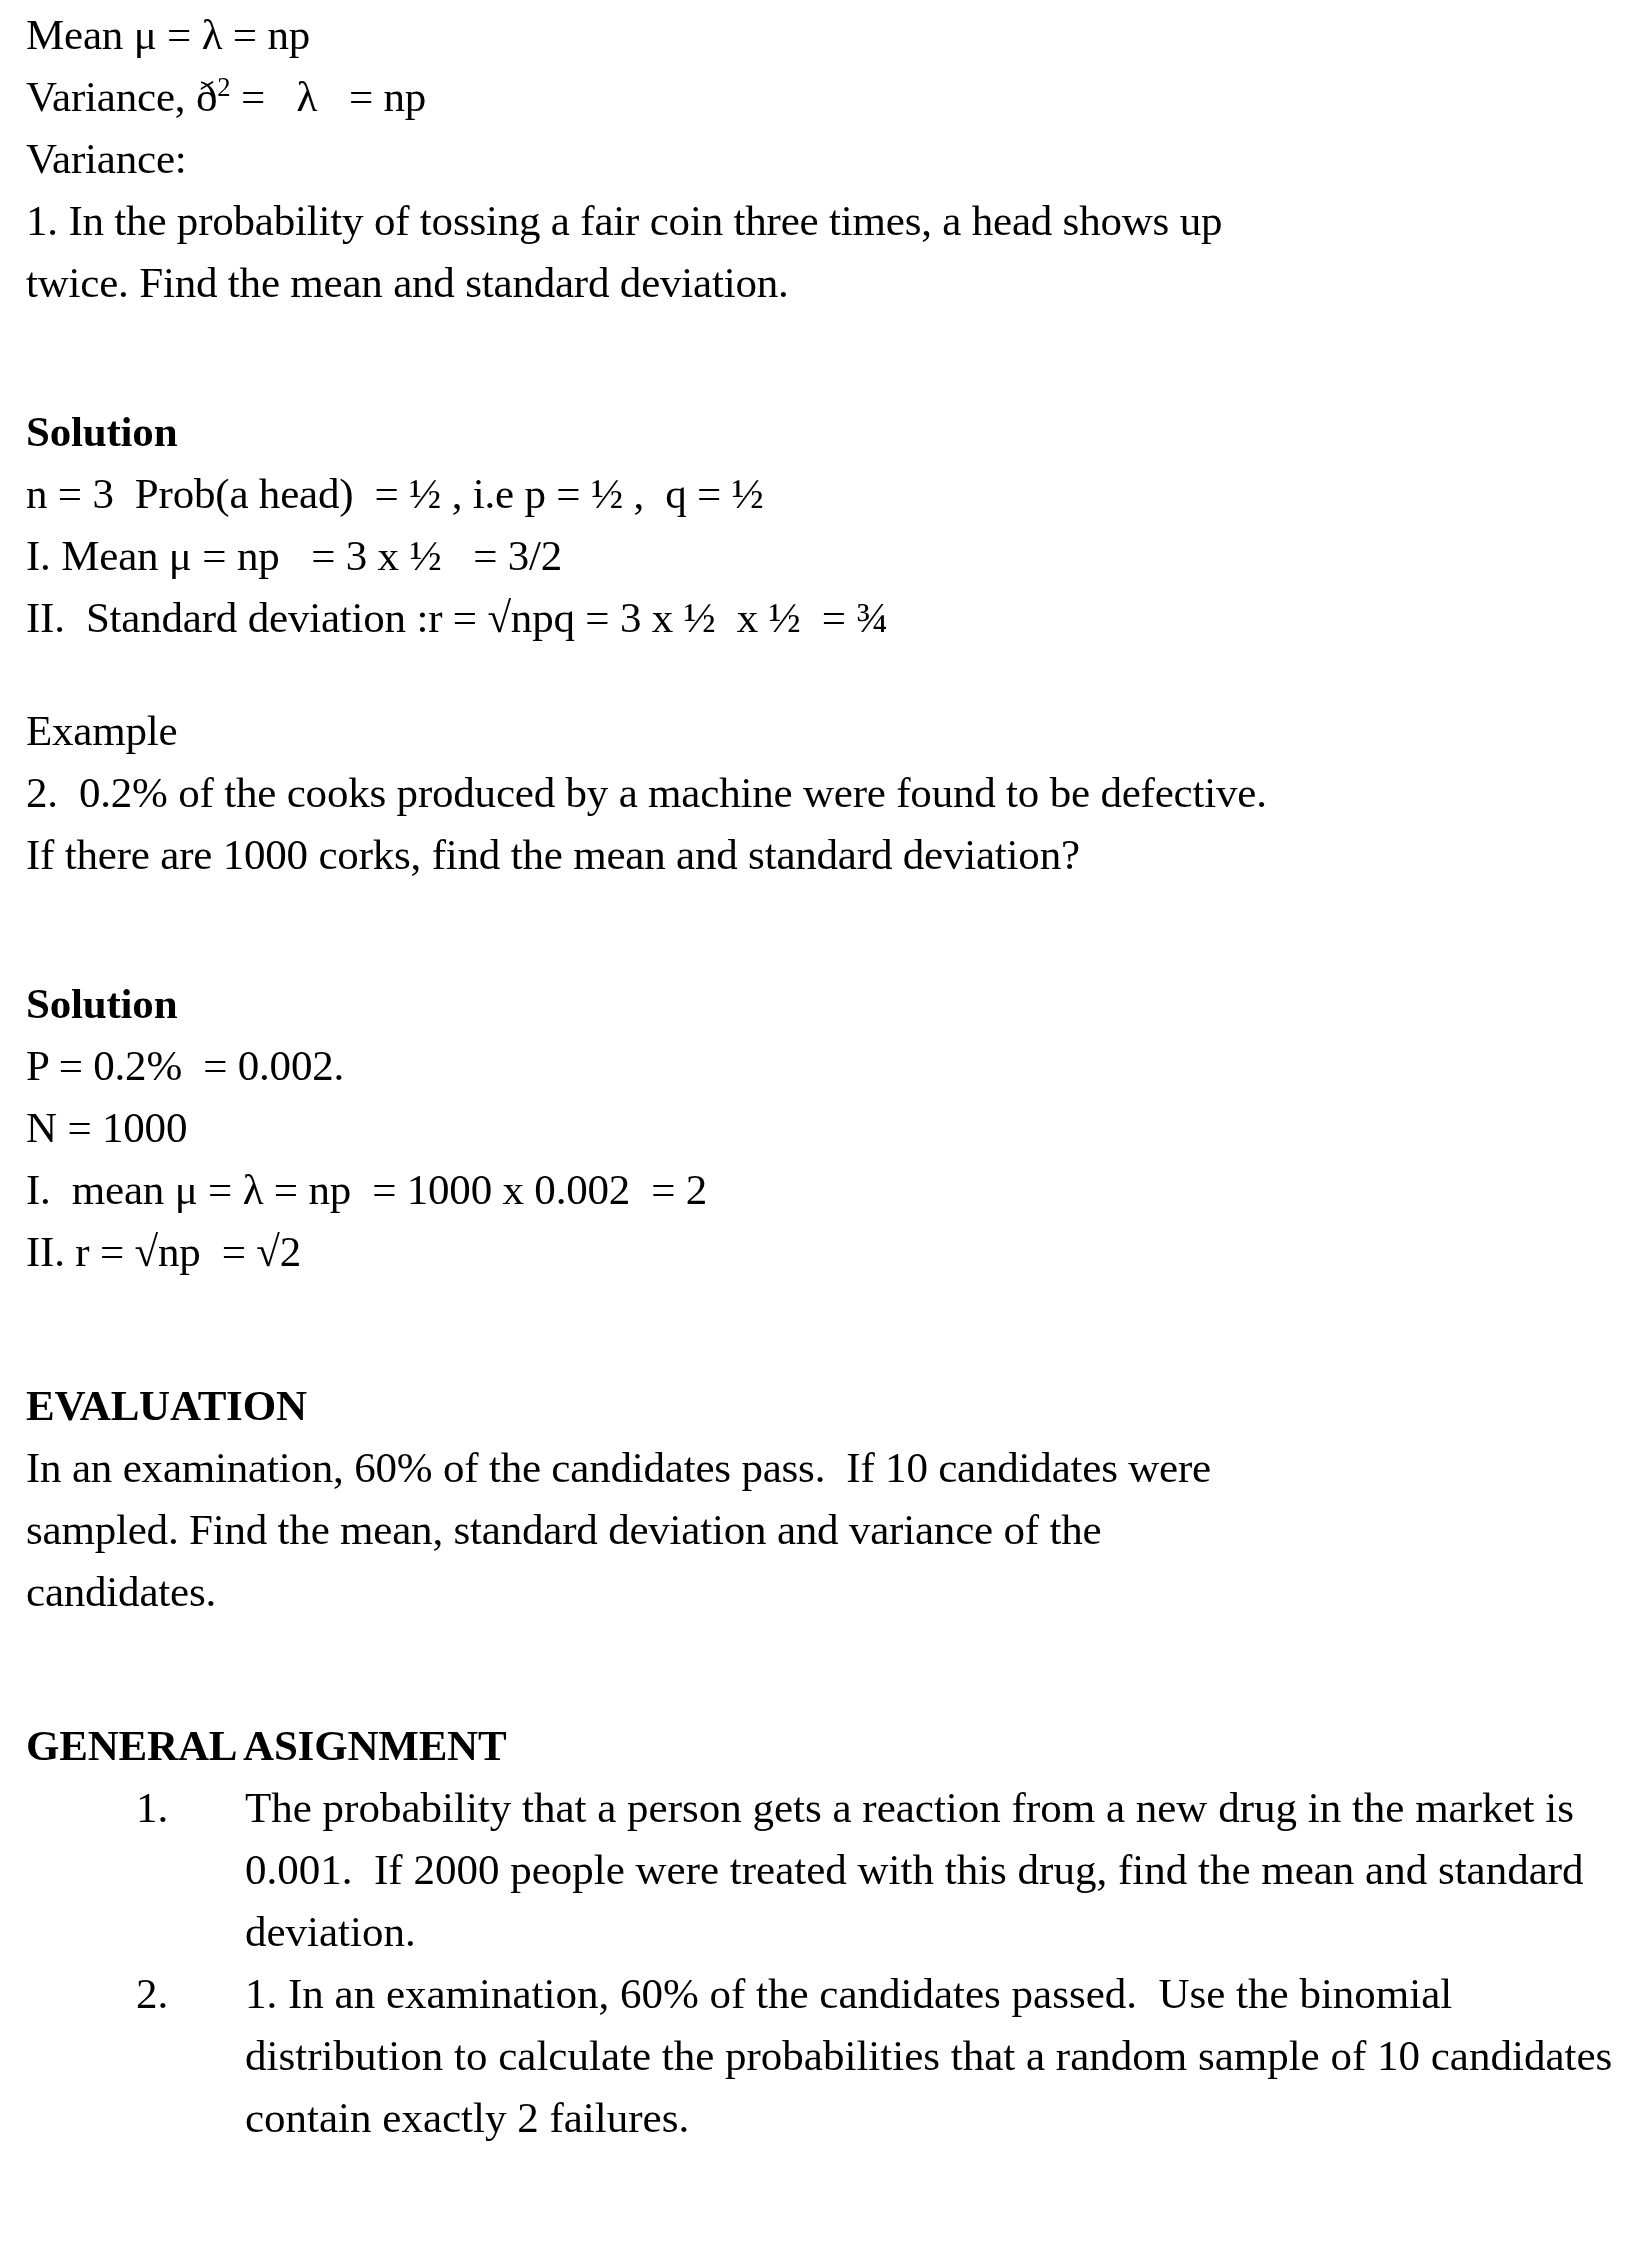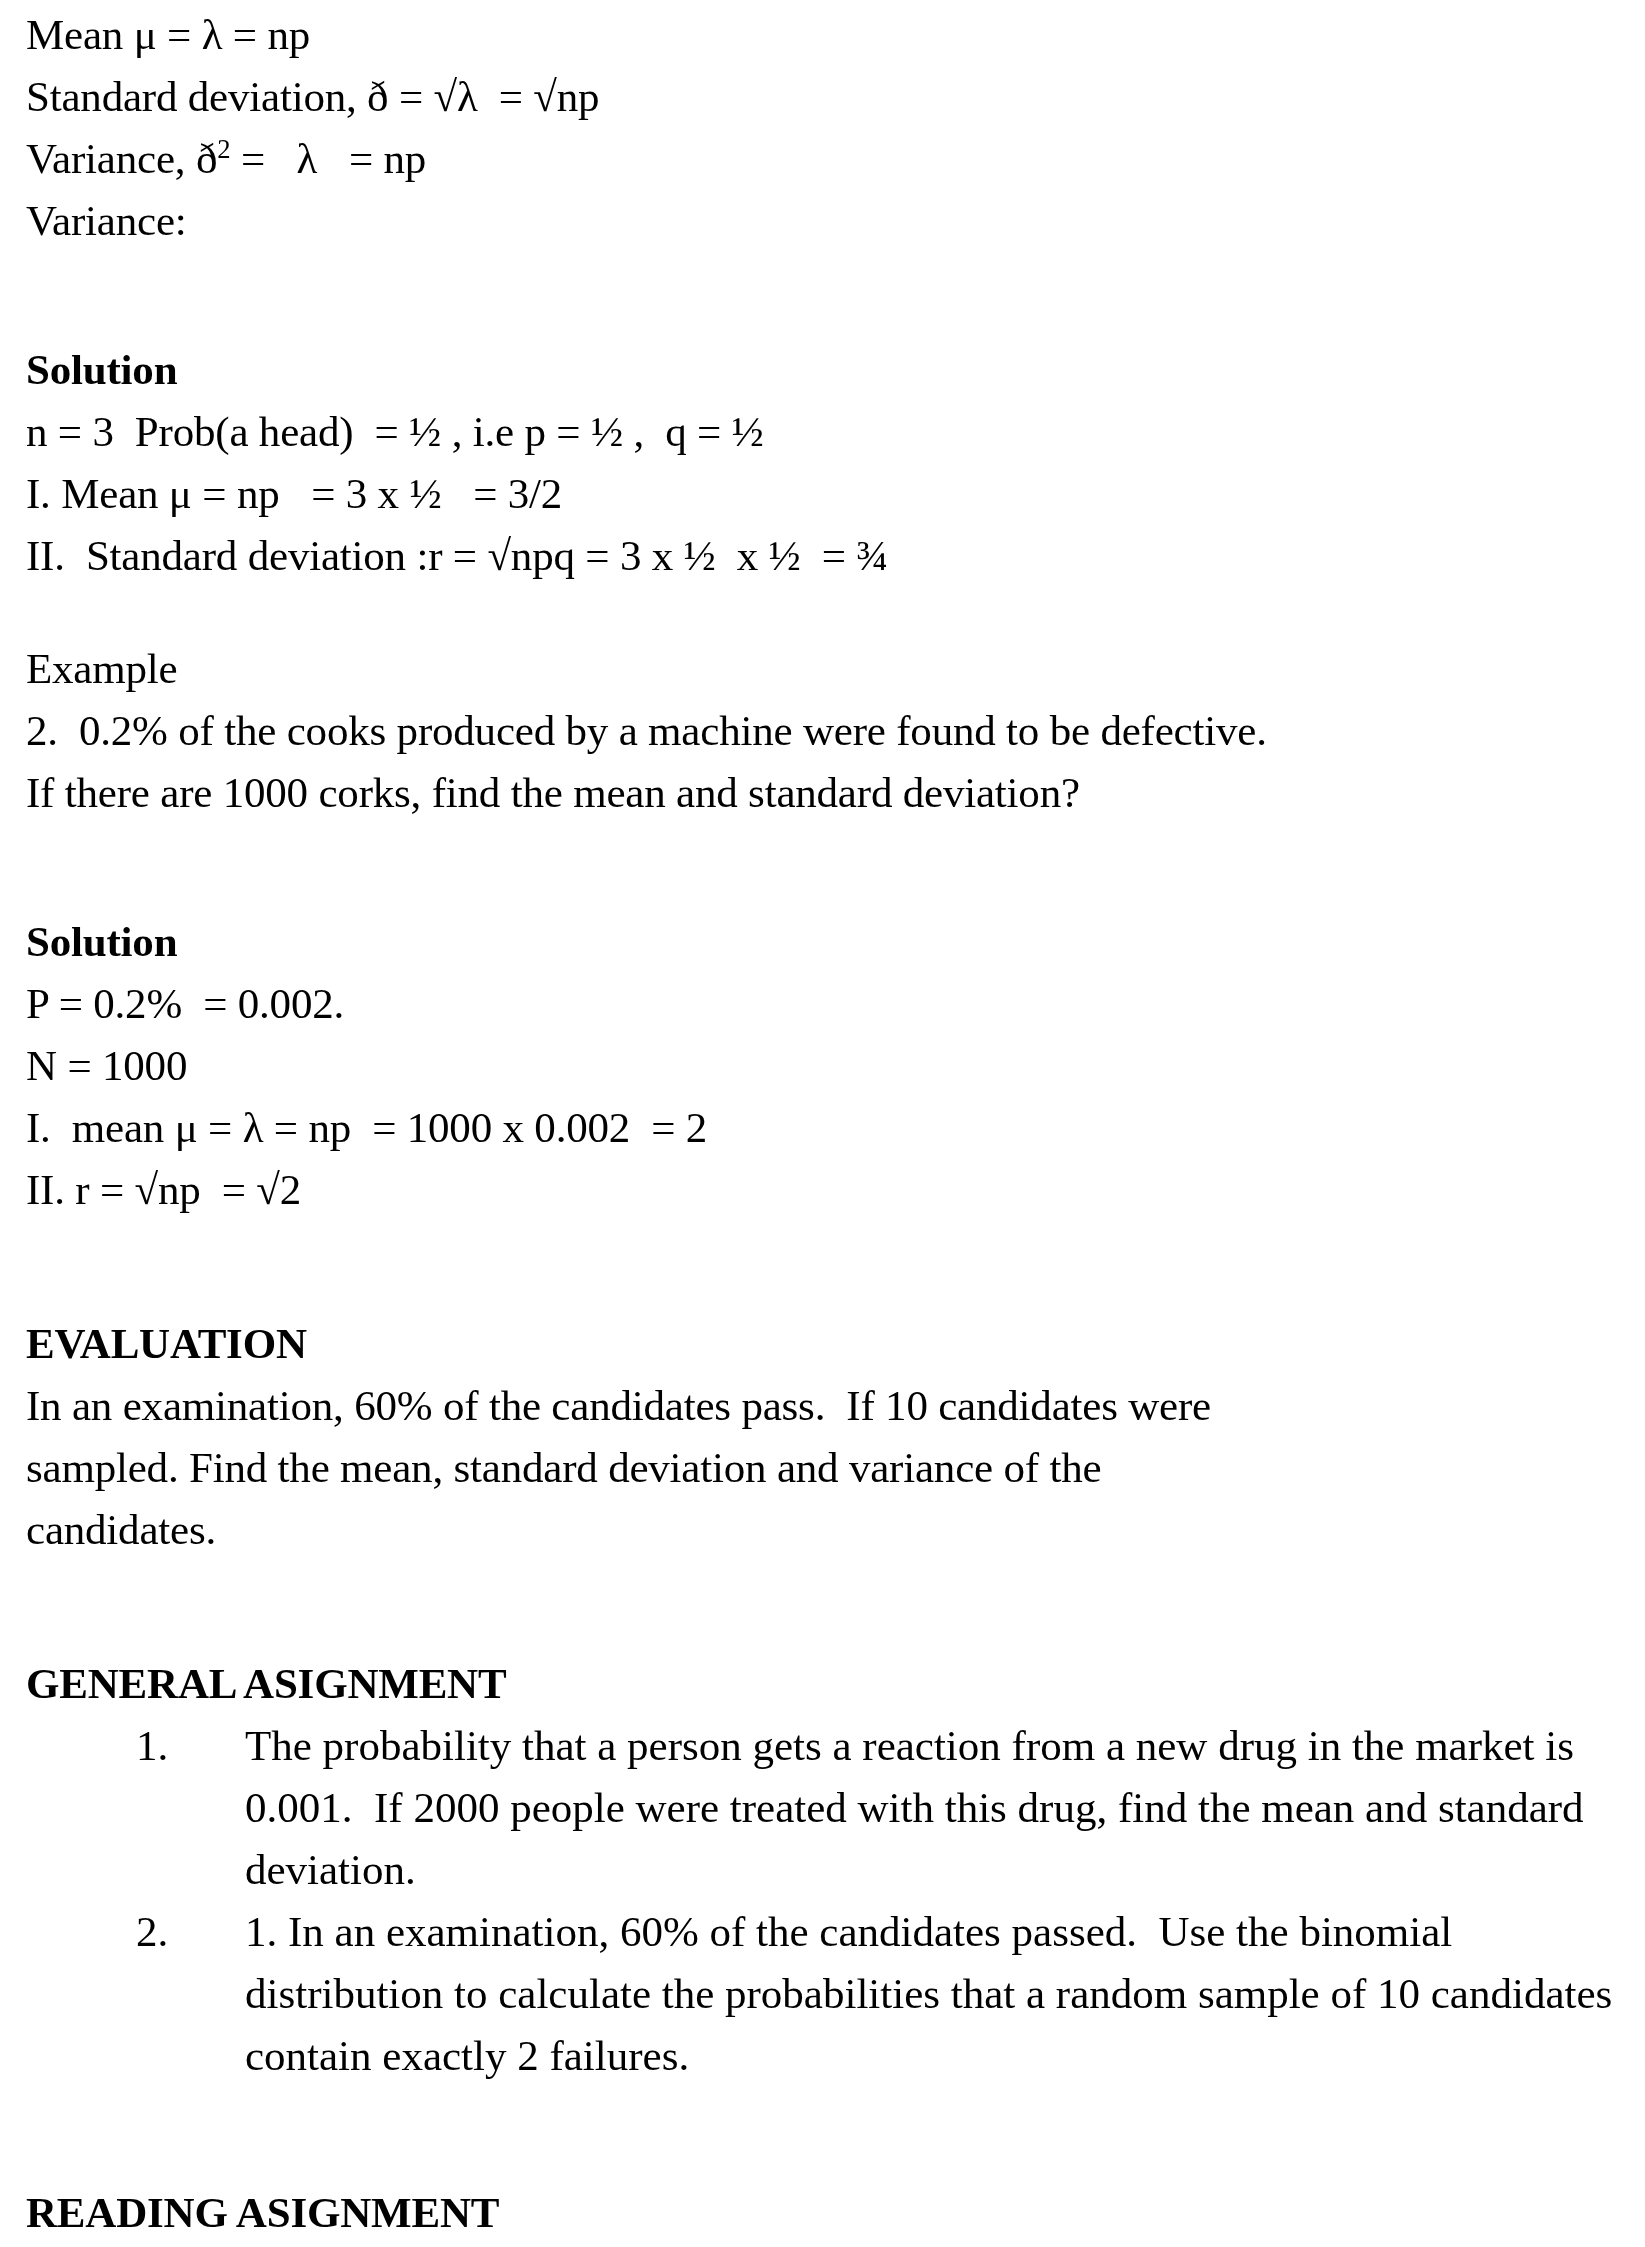--- a/index.html
+++ b/index.html
@@ -79,25 +79,28 @@
   }
 </style>
 </head>
 <body>
 
 <div class="page">
   <div class="body-wrap">
 
     <div class="para">
       <div class="line blockline">Mean μ = λ = np</div>
-      <div class="line blockline">Standard deviation, ð = √λ  = √np</div>
       <div class="line blockline"><span>Variance, ð</span><span class="sup">2</span><span> =   λ   = np</span></div>
       <div class="line blockline">Variance:</div>
     </div>
 
+    <div class="para">
+      <div class="line blockline">1. In the probability of tossing a fair coin three times, a head shows up</div>
+      <div class="line blockline">twice. Find the mean and standard deviation.</div>
+    </div>
 
     <div class="gap-md"></div>
 
     <div class="para">
       <div class="line blockline bold">Solution</div>
       <div class="line blockline">n = 3  Prob(a head)  = ½ , i.e p = ½ ,  q = ½</div>
       <div class="line blockline">I. Mean μ = np   = 3 x ½   = 3/2</div>
       <div class="line blockline">II.  Standard deviation :r = √npq = 3 x ½  x ½  = ¾</div>
     </div>
 

